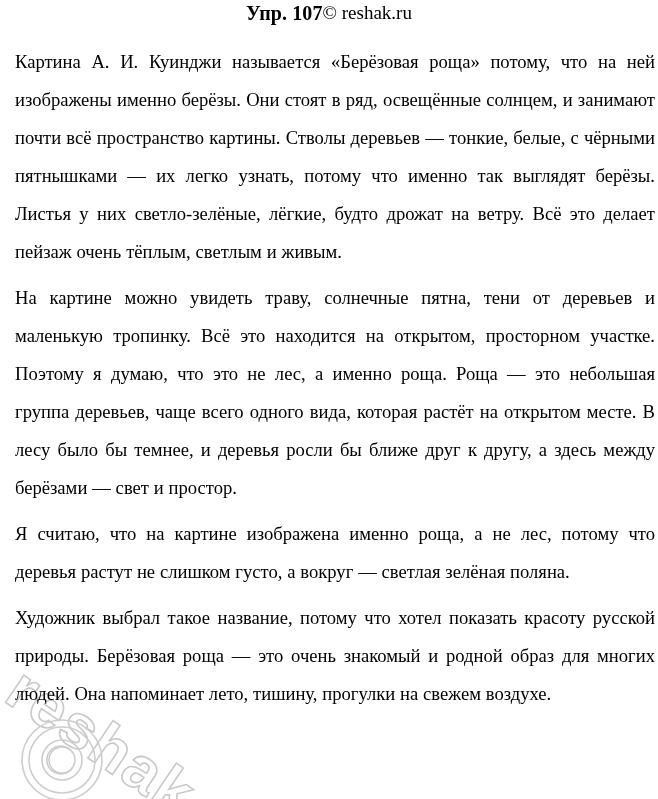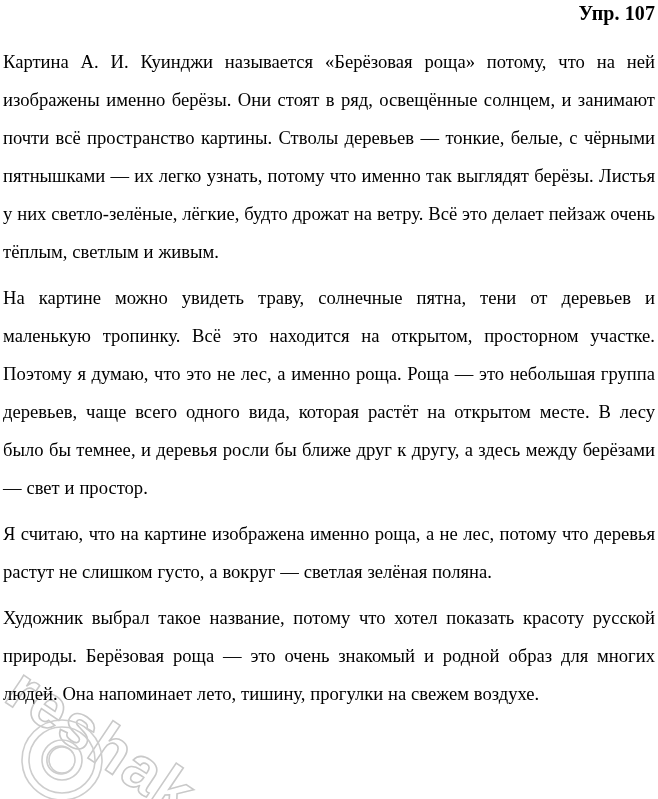--- a/index.html
+++ b/index.html
@@ -25,21 +25,21 @@
     padding: 0 3px;
     overflow: hidden;
   }
 
   
   .header {
     position: relative;
     height: 30px;
     display: flex;
     align-items: flex-start;
-    justify-content: flex-end;
+    justify-content: center;
     padding-top: 1px;
   }
   .exercise-title {
     font-size: 20px;
     font-weight: bold;
     line-height: 24px;
     letter-spacing: 0.1px;
     white-space: nowrap;
   }
   .copyright {
@@ -54,21 +54,21 @@
   .body-text {
     position: relative;
     z-index: 2;
     margin-top: 12px;
   }
   .para {
     font-size: 18.6px;
     line-height: 38px;
     text-align: justify;
     text-justify: inter-word;
-    margin: 0 0 8px 0;
+    margin: 0 0 8px 12px;
     hyphens: none;
     word-spacing: 0.2px;
     font-family: Liberation Serif, serif;
   }
   .para:last-child {
     margin-bottom: 0;
   }
 
   
   .watermark {
@@ -99,20 +99,21 @@
     stroke-width: 1.6;
   }
 </style>
 </head>
 <body>
 
 <div class="page">
 
   <div class="header">
     <div class="exercise-title">Упр. 107</div>
+    <div class="copyright">© reshak.ru</div>
   </div>
 
   <div class="watermark">
     <svg width="330" height="200" viewBox="0 0 330 200" xmlns="http://www.w3.org/2000/svg" aria-hidden="true">
       <g transform="translate(2,40) rotate(34)">
         <text class="wm-text" x="0" y="0">reshak.ru</text>
       </g>
       <g transform="translate(62,100)">
         <circle class="wm-ring" cx="0" cy="0" r="40"></circle>
         <circle class="wm-ring" cx="0" cy="0" r="33"></circle>

